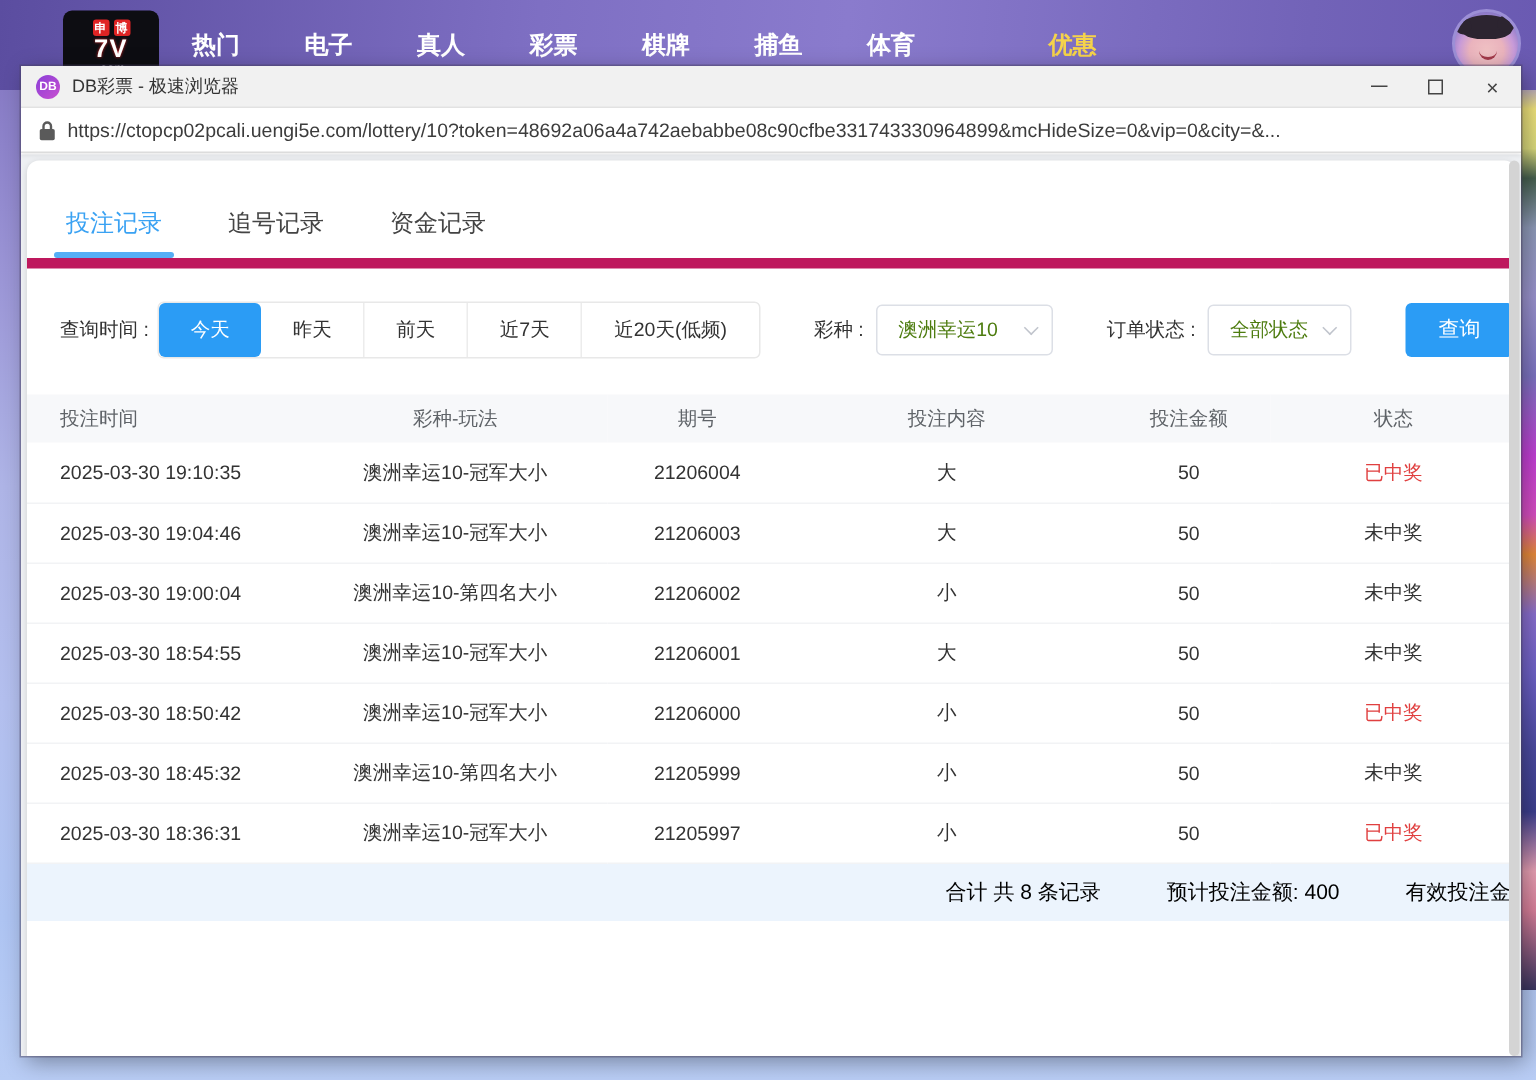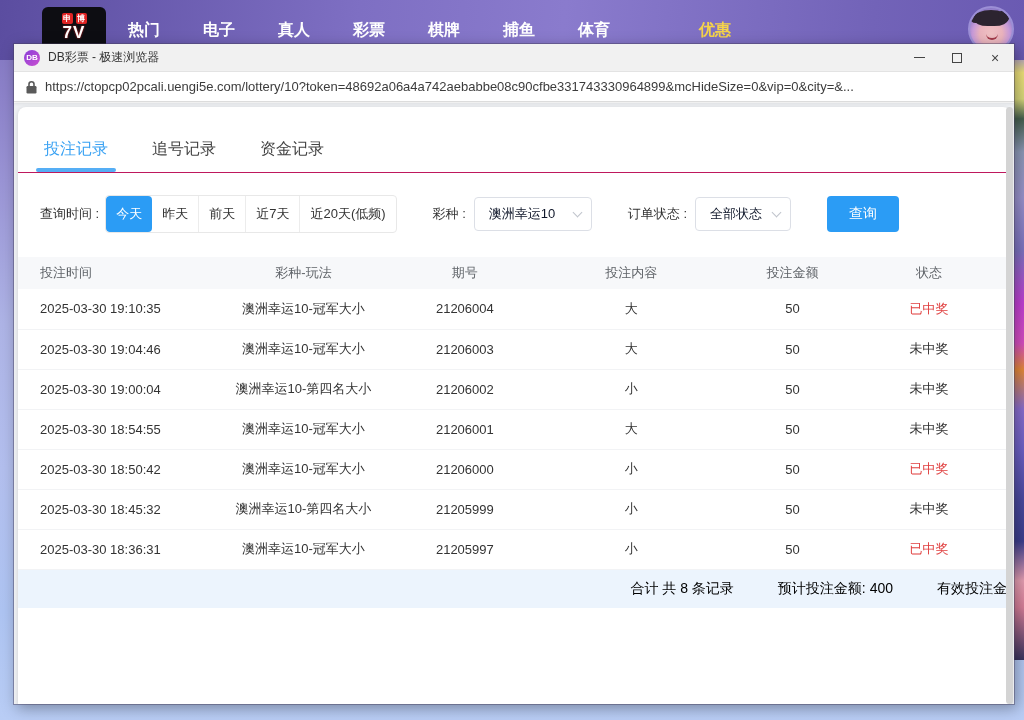--- a/index.html
+++ b/index.html
@@ -90,40 +90,40 @@
   .panel{
     position:absolute; left:4px; right:3px; top:4px; bottom:0; background:#fff;
     border-radius:8px 8px 0 0; box-shadow:0 1px 4px rgba(0,0,0,.15); overflow:hidden;
   }
   .scrollbar{
     position:absolute; right:1px; top:4px; bottom:0; width:7px;
     background:#d4d4d4; border-radius:4px; z-index:5;
   }
 
   
-  .tabs{ display:flex; gap:44px; padding:8px 0 0 26px; border-bottom:1px solid #be185d;margin-top:24px; }
+  .tabs{ display:flex; gap:44px; padding:32px 0 0 26px; border-bottom:7px solid #be185d; }
   .tab{ font-size:16px; color:#444; padding-bottom:12px; position:relative; cursor:pointer; }
   .tab.active{ color:#3aa2f3; }
   .tab.active .underline{
     position:absolute; left:-8px; right:-8px; bottom:0; height:4px;
     background:#55aef5; border-radius:3px;
   }
 
   
   .filter-row{ display:flex; align-items:center; margin-top:22px; padding-left:22px; font-size:13px; color:#333; }
   .chips{ display:flex; border:1px solid #e8e8e8; border-radius:4px; overflow:hidden; margin-left:6px; }
-  .chip{ padding:0 10px; height:36px; line-height:36px; cursor:pointer; color:#333; white-space:nowrap; }
+  .chip{ padding:0 21px; height:36px; line-height:36px; cursor:pointer; color:#333; white-space:nowrap; }
   .chip:nth-child(n+3){ border-left:1px solid #ececec; }
   .chip.active{ background:#2b9cf5; color:#fff; border-radius:4px; }
   .flabel{ white-space:nowrap; }
   .ml36{ margin-left:36px; }
   .select{
     display:flex; align-items:center; justify-content:space-between;
     border:1px solid #dcdfe6; border-radius:4px; height:34px; padding:0 10px 0 14px;
-    margin-left:8px; cursor:pointer; color:#0f172a; background:#fff;
+    margin-left:8px; cursor:pointer; color:#4d7c0f; background:#fff;
   }
   .sel-lottery{ width:118px; }
   .sel-status{ width:96px; }
   .caret{ width:7px; height:7px; border-right:1.5px solid #c0c4cc; border-bottom:1.5px solid #c0c4cc;
     transform:rotate(45deg); margin-top:-4px; flex:none; }
   .search-btn{
     margin-left:36px; width:72px; height:36px; background:#2b9cf5; color:#fff;
     border:none; border-radius:4px; font-size:14px; cursor:pointer;
     font-family:"Liberation Sans","DejaVu Sans",sans-serif;
   }

